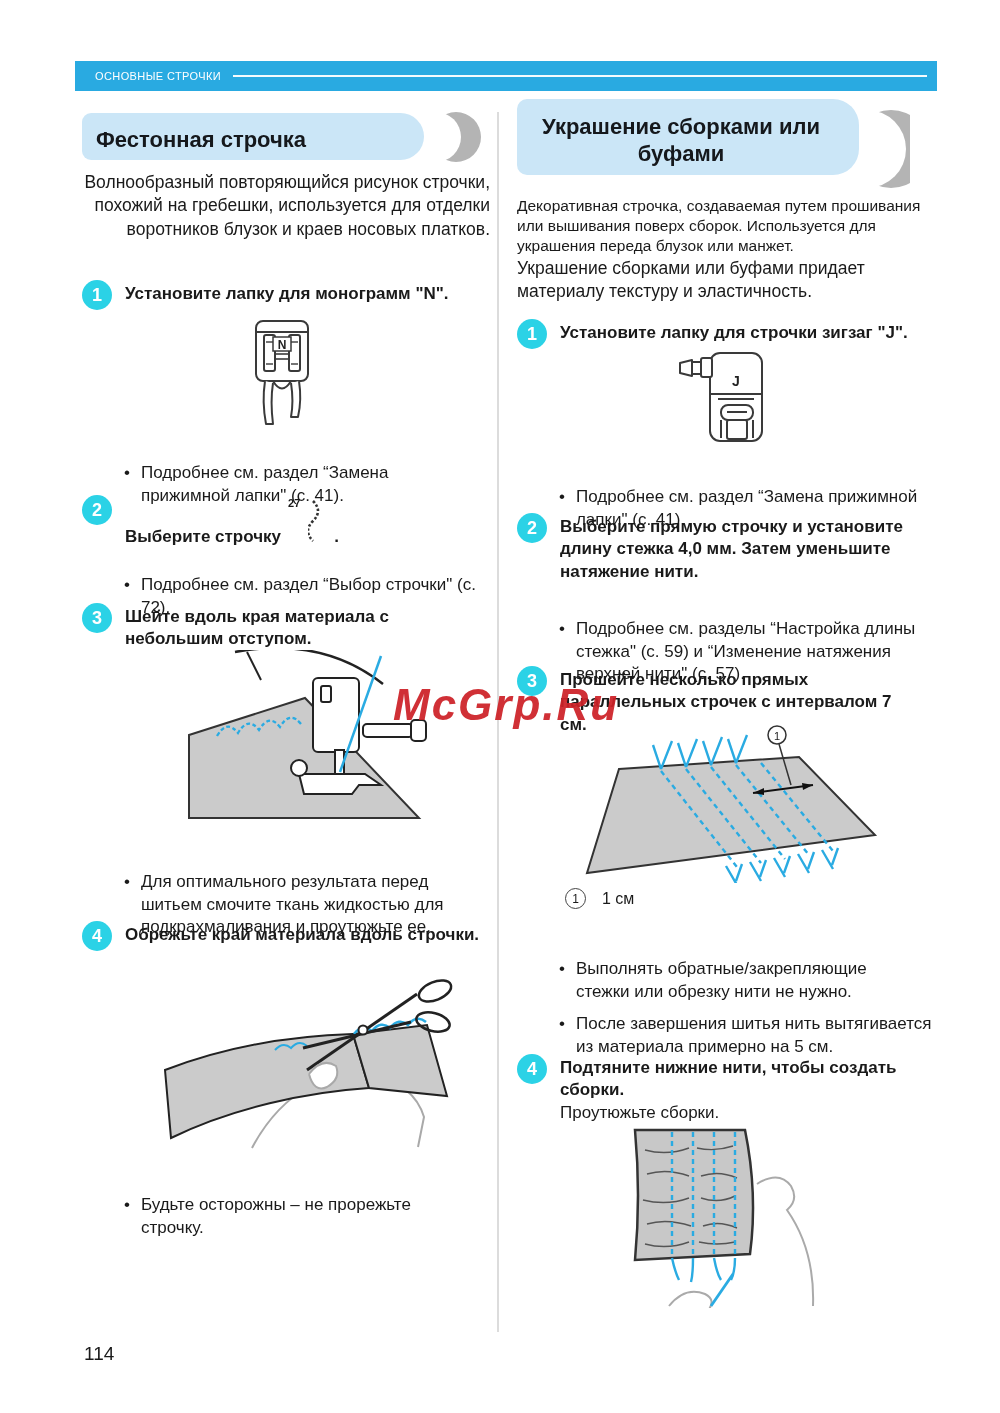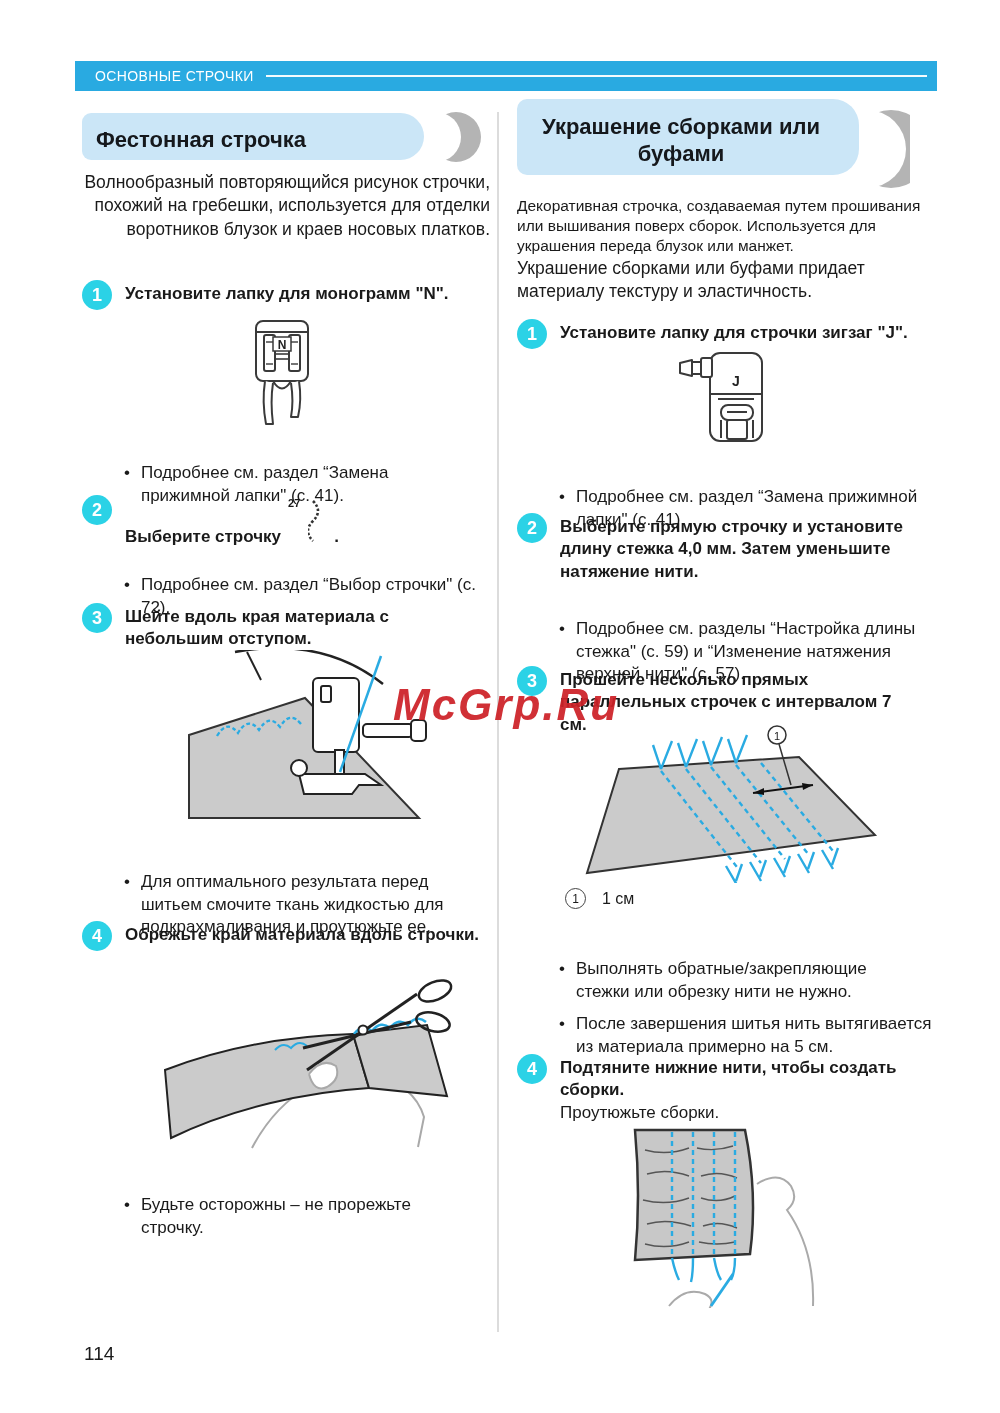--- a/index.html
+++ b/index.html
@@ -2,21 +2,21 @@
 <html><head>
 <meta charset="utf-8">
 <style>
   html,body{margin:0;padding:0;background:#fff;}
   #page{position:relative;width:1000px;height:1413px;background:#ffffff;
         font-family:"Liberation Sans","DejaVu Sans",sans-serif;color:#1a1a1a;overflow:hidden;}
 
   
   .header-bar{position:absolute;left:75px;top:61px;width:862px;height:30px;
               background:#29aae1;display:flex;align-items:center;padding:0;}
-  .header-label{color:#fff;font-size:14px;letter-spacing:.4px;margin-left:20px;white-space:nowrap;}
+  .header-label{color:#fff;font-size:11px;letter-spacing:.4px;margin-left:20px;white-space:nowrap;}
   .header-rule{flex:1;height:2px;background:#fff;margin:0 10px 0 12px;opacity:.95;}
 
   .divider{position:absolute;left:497px;top:112px;width:2px;height:1220px;background:#dcdcdc;}
 
   .column{position:absolute;top:0;height:1413px;}
   #col-left{left:82px;width:412px;}
   #col-right{left:517px;width:412px;}
   .column > *{position:absolute;}
 
   .title-box{background:#cbe6f7;border-radius:10px 26px 26px 10px;

